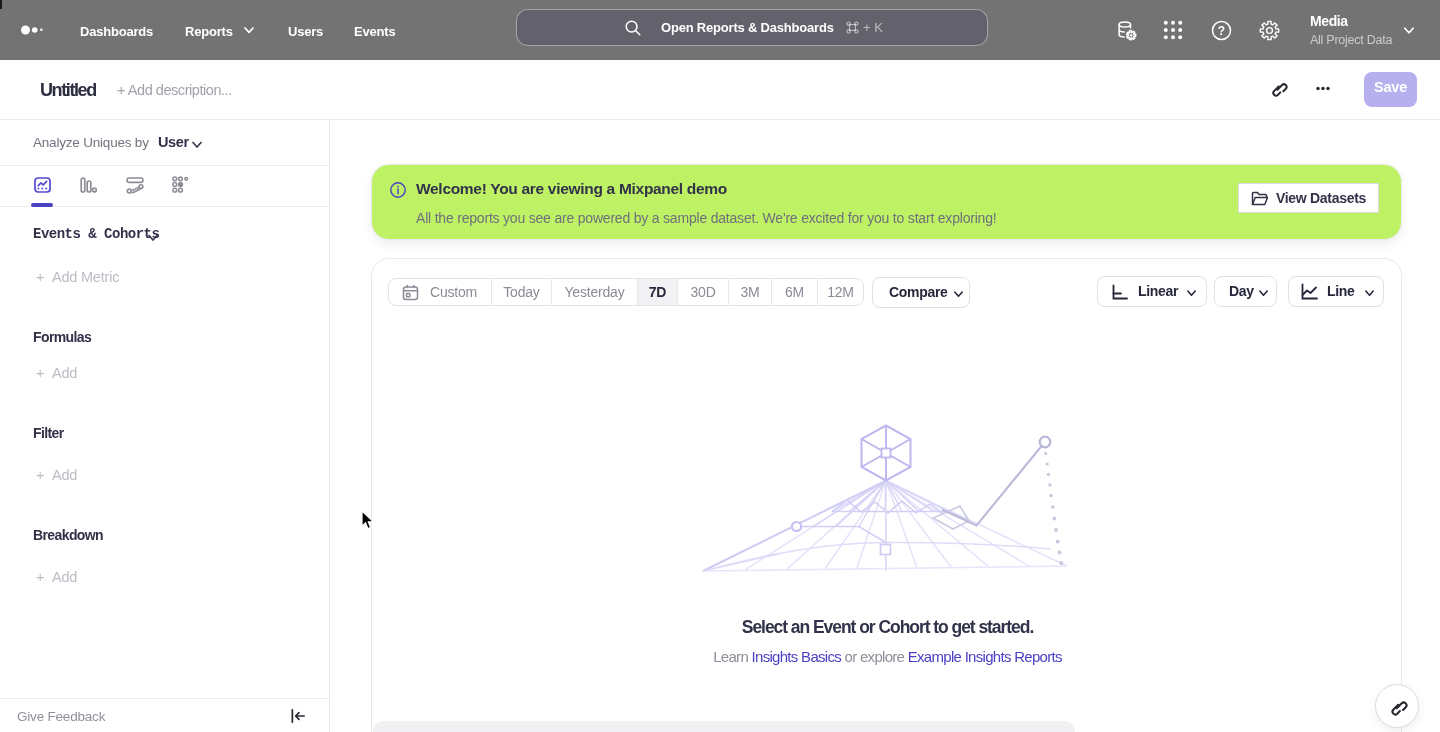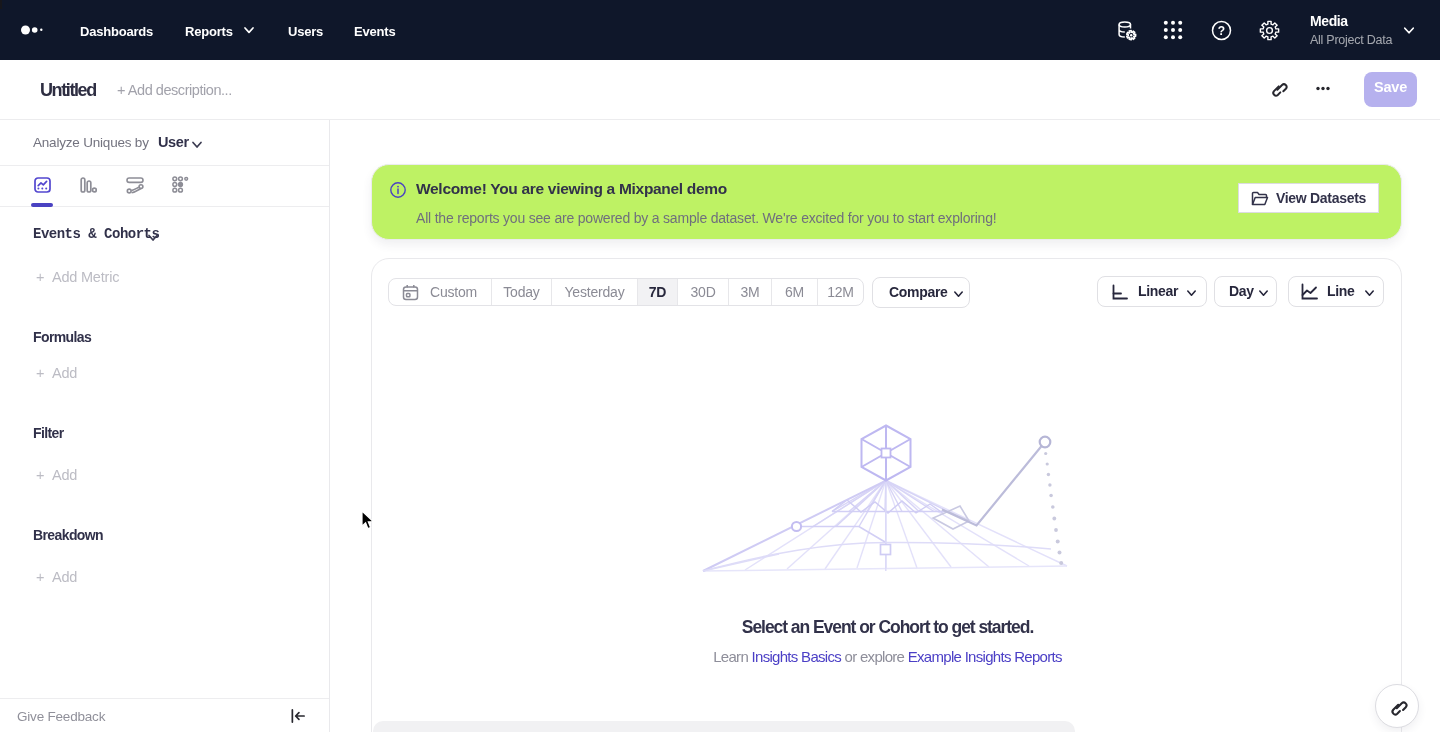--- a/index.html
+++ b/index.html
@@ -1,20 +1,20 @@
 <!DOCTYPE html>
 <html><head>
 <meta charset="utf-8">
 <style>
 * { margin:0; padding:0; box-sizing:border-box; }
 html,body { width:1440px; height:732px; overflow:hidden; background:#fff;
   font-family:"Liberation Sans", sans-serif; }
 
 .topnav { position:absolute; left:0; top:0; width:1440px; height:60px;
-  background:#0f172a; color:#fff; }
+  background:#737373; color:#fff; }
 .corner { position:absolute; left:0; top:0; width:2px; height:9px; background:#17171c; }
 .logo { position:absolute; left:20px; top:23px; }
 .navlink { position:absolute; top:0; height:60px; line-height:63px;
   font-size:13px; font-weight:700; color:#fff; letter-spacing:-0.2px; }
 .searchbox { position:absolute; left:516px; top:9px; width:472px; height:37px;
   background:rgba(20,8,76,0.16); border:1px solid rgba(255,255,255,0.42);
   border-radius:12px; }
 .searchbox .txt { position:absolute; left:144px; top:0; height:35px; line-height:35px;
   font-size:13px; font-weight:700; color:#fff; letter-spacing:-0.2px;}
 .searchbox .kbd { position:absolute; left:346px; top:0; height:35px; line-height:35px;
@@ -86,20 +86,35 @@
       <circle cx="21.3" cy="6.7" r="1.2" fill="#fff"></circle>
     </svg>
   </div>
   <div class="navlink" style="left:80px;">Dashboards</div>
   <div class="navlink" style="left:185px;">Reports</div>
   <svg class="navicon" style="left:243px; top:25px;" width="12" height="11" viewBox="0 0 12 11">
       <path d="M2 3 L6 7.4 L10 3" stroke="#fff" stroke-width="1.7" fill="none" stroke-linecap="round" stroke-linejoin="round"></path>
     </svg>
   <div class="navlink" style="left:288px;">Users</div>
   <div class="navlink" style="left:354px;">Events</div>
+  <div class="searchbox">
+    <svg style="position:absolute;left:107px;top:9px;" width="18" height="18" viewBox="0 0 18 18">
+        <circle cx="7.6" cy="7.6" r="5.4" stroke="#fff" stroke-width="1.5" fill="none"></circle>
+        <path d="M11.7 11.7 L15.8 15.8" stroke="#fff" stroke-width="1.5" stroke-linecap="round"></path>
+      </svg>
+    <div class="txt">Open Reports &amp; Dashboards</div>
+    <svg style="position:absolute;left:329px;top:11px;" width="13" height="13" viewBox="0 0 13 13" fill="none" stroke="rgba(255,255,255,0.55)" stroke-width="1.2">
+      <rect x="3.6" y="3.6" width="5.8" height="5.8"></rect>
+      <circle cx="2.6" cy="2.6" r="1.6"></circle>
+        <circle cx="10.4" cy="2.6" r="1.6"></circle>
+      <circle cx="2.6" cy="10.4" r="1.6"></circle>
+        <circle cx="10.4" cy="10.4" r="1.6"></circle>
+    </svg>
+    <div class="kbd">+ K</div>
+  </div>
 
   <svg class="navicon" style="left:1116px;" width="21" height="21" viewBox="0 0 21 21" fill="none" stroke="#fff" stroke-width="1.5" stroke-linejoin="round">
     <ellipse cx="8.8" cy="4.6" rx="5.7" ry="2.5"></ellipse>
     <path d="M3.1 4.6 V14.4 c0 1.35 2.55 2.5 5.7 2.5 M3.1 9.5 c0 1.35 2.55 2.5 5.7 2.5 M14.5 4.6 V8.6"></path>
     <path d="M19.68 14.18 L19.68 16.22 L17.97 16.05 L17.59 16.84 L18.80 18.07 L17.20 19.34 L16.27 17.90 L15.41 18.09 L15.20 19.80 L13.20 19.34 L13.76 17.72 L13.07 17.17 L11.60 18.07 L10.72 16.22 L12.33 15.64 L12.33 14.76 L10.72 14.18 L11.60 12.33 L13.07 13.23 L13.76 12.68 L13.20 11.06 L15.20 10.60 L15.41 12.31 L16.27 12.50 L17.20 11.06 L18.80 12.33 L17.59 13.56 L17.97 14.35 Z"></path>
     <circle cx="15.2" cy="15.2" r="1.2" fill="#fff" stroke="none"></circle>
   </svg>
 
   <svg class="navicon" style="left:1163px;" width="20" height="20" viewBox="0 0 20 20" fill="#fff">
     <circle cx="2.8" cy="2.8" r="2"></circle>

